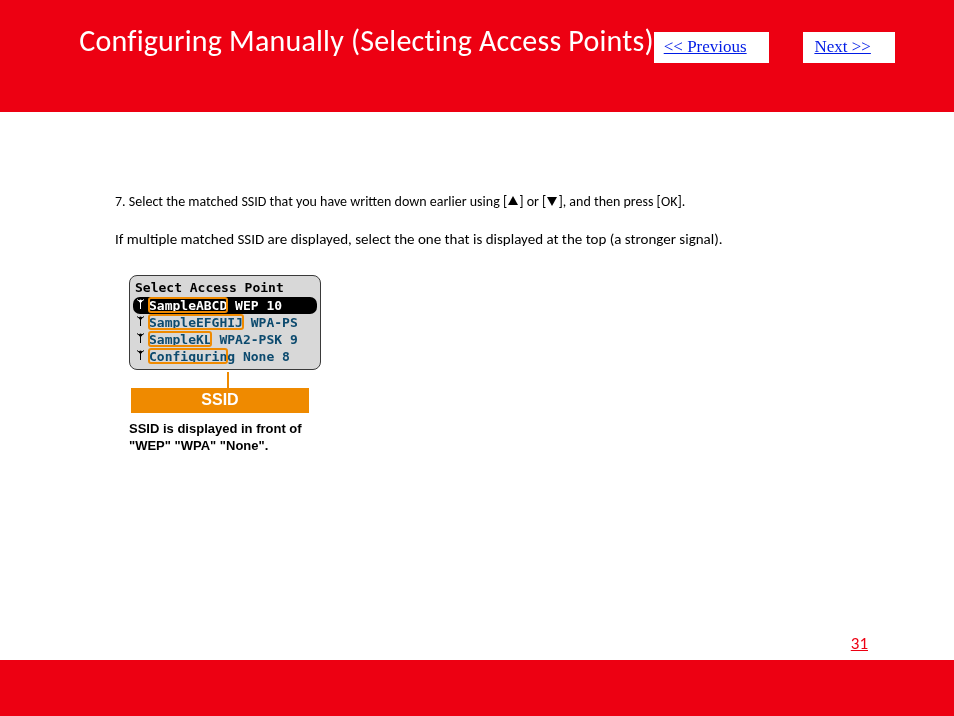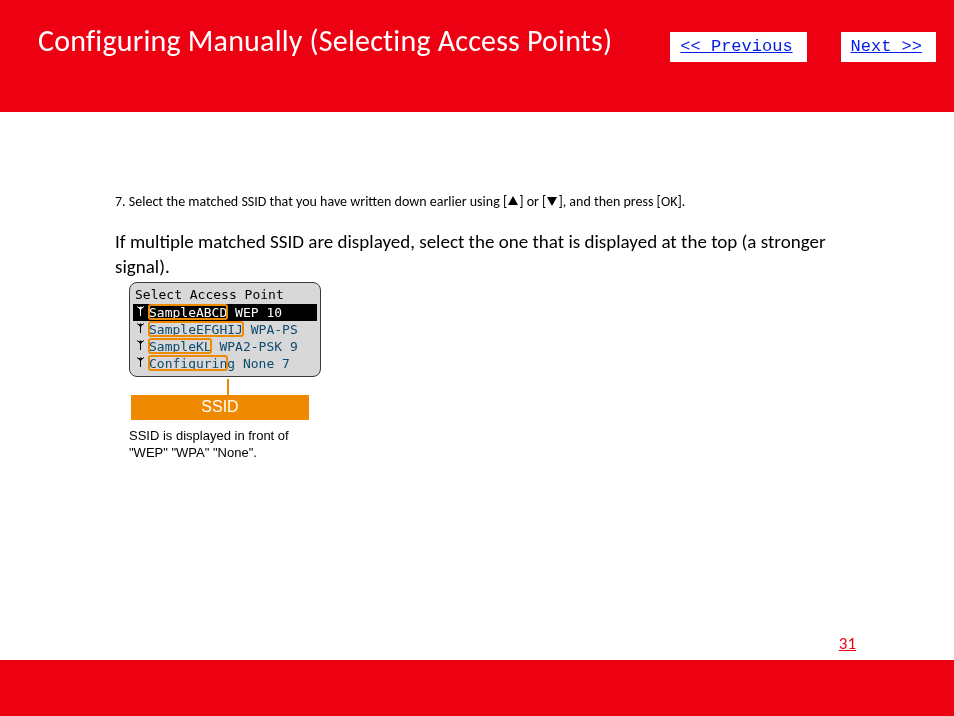--- a/index.html
+++ b/index.html
@@ -10,67 +10,68 @@
     background: #fff;
     position: relative;
     overflow: hidden;
   }
   .header {
     background: #ed0012;
     height: 112px;
     display: flex;
     align-items: flex-start;
     padding: 22px 18px 0 38px;
-    justify-content: space-between;
+    justify-content: center;
   }
   .title {
     color: #fff;
     font-size: 30px;
     font-weight: 300;
     letter-spacing: 0.2px;
   }
   .nav-buttons {
     display: flex;
     gap: 34px;
     margin-top: 10px;
   }
   .nav-btn {
     background: #fff;
     color: #001be6;
     font-size: 17px;
-    padding: 5px 14px 6px 10px;
+    padding: 5px 22px 6px 10px;
     text-decoration: underline;
     cursor: pointer;
     border: none;
-    font-family: Liberation Mono, monospace;
+    font-family: Liberation Serif, serif;
     min-width: 92px;
     text-align: center;
   }
   .content {
     padding: 80px 112px 0 115px;
   }
   .step-line {
     font-size: 14px;
     color: #000;
     line-height: 1.4;
   }
   .step-line .tri {
     display: inline-block;
     vertical-align: -1px;
   }
   .sub-note {
-    font-size: 19px;
+    font-size: 15px;
     color: #000;
     margin-top: 16px;
     line-height: 1.35;
   }
   .panel-wrap {
-    margin-top: 2px;
+    margin-top: 26px;
     margin-left: 14px;
     width: 192px;
+    font-weight: bold;
   }
   .panel {
     border: 1.5px solid #3a3a3a;
     border-radius: 8px;
     background: #d8d8d8;
     padding: 3px 3px 4px 3px;
     font-family: "Lucida Console","DejaVu Sans Mono","Courier New",monospace;
     font-size: 13px;
     line-height: 15px;
     position: relative;
@@ -88,20 +89,21 @@
     align-items: center;
     padding: 1px 2px;
     height: 17px;
     position: relative;
     background: #d8d8d8;
     color: #0c4a6e;
   }
   .row.selected {
     background: #000;
     color: #fff;
+    border-radius: 7px;
   }
   .antenna {
     display: inline-block;
     width: 10px;
     text-align: center;
     margin-right: 4px;
   }
   .ssid {
     display: inline-block;
     white-space: pre;
@@ -148,21 +150,21 @@
     position: absolute;
     bottom: 0;
     left: 0;
     right: 0;
     height: 56px;
     background: #ed0012;
   }
   .pagenum-real {
     position: absolute;
     bottom: 62px;
-    right: 98px;
+    right: 86px;
     font-size: 17px;
     color: #ed0012;
     text-decoration: underline;
   }
   .tri-svg { width: 12px; height: 12px; }
 </style>
 </head>
 <body>
 
 <div class="header">
@@ -228,21 +230,21 @@
         <div class="row">
           <span class="antenna">
             <svg width="9" height="11" viewBox="0 0 9 11">
                 <circle cx="4.5" cy="2" r="1.6" fill="#000"></circle>
                 <rect x="4" y="3" width="1" height="7" fill="#000"></rect>
                 <line x1="4.5" y1="3" x2="1" y2="0.5" stroke="#000" stroke-width="1"></line>
                 <line x1="4.5" y1="3" x2="8" y2="0.5" stroke="#000" stroke-width="1"></line>
               </svg>
           </span>
           <span class="ssid">Configuring</span>
-            <span class="rest"> None 7</span>
+            <span class="rest"> None 8</span>
         </div>
 
         <div class="ssid-overlay" style="left:15px; top:0px;  width:80px;  height:16px;"></div>
         <div class="ssid-overlay" style="left:15px; top:17px; width:96px;  height:16px;"></div>
         <div class="ssid-overlay" style="left:15px; top:34px; width:64px;  height:16px;"></div>
         <div class="ssid-overlay" style="left:15px; top:51px; width:80px;  height:16px;"></div>
       </div>
     </div>
 
     <div class="ssid-label">

